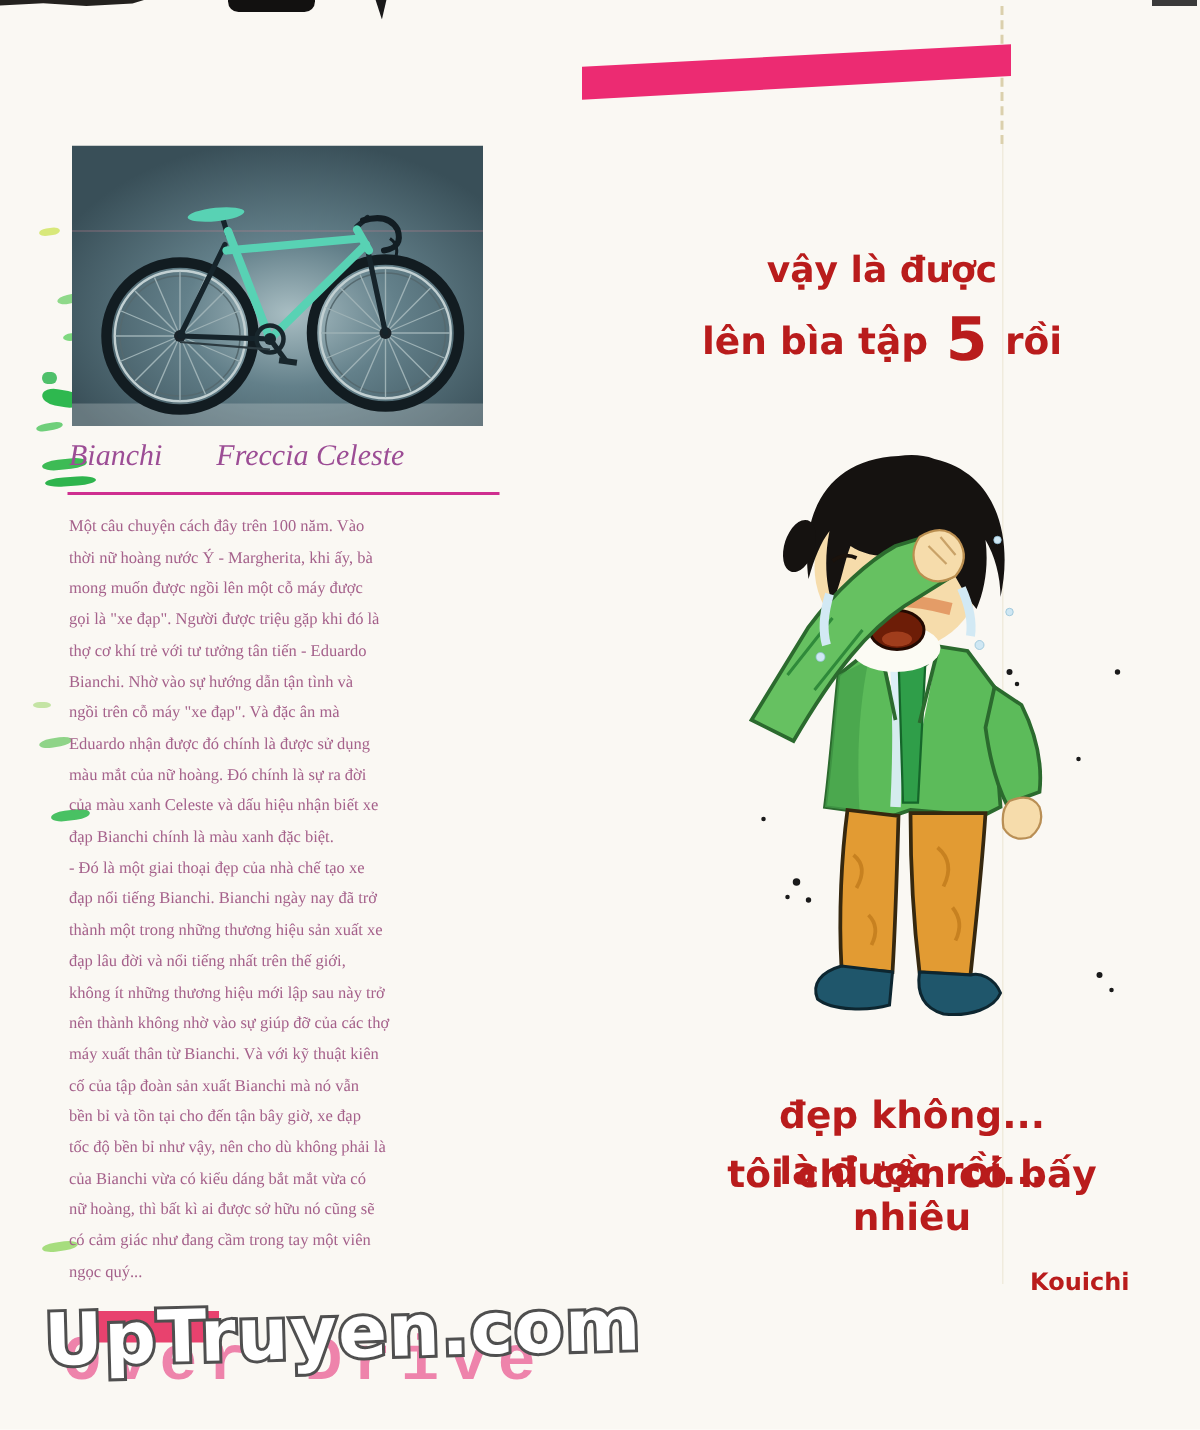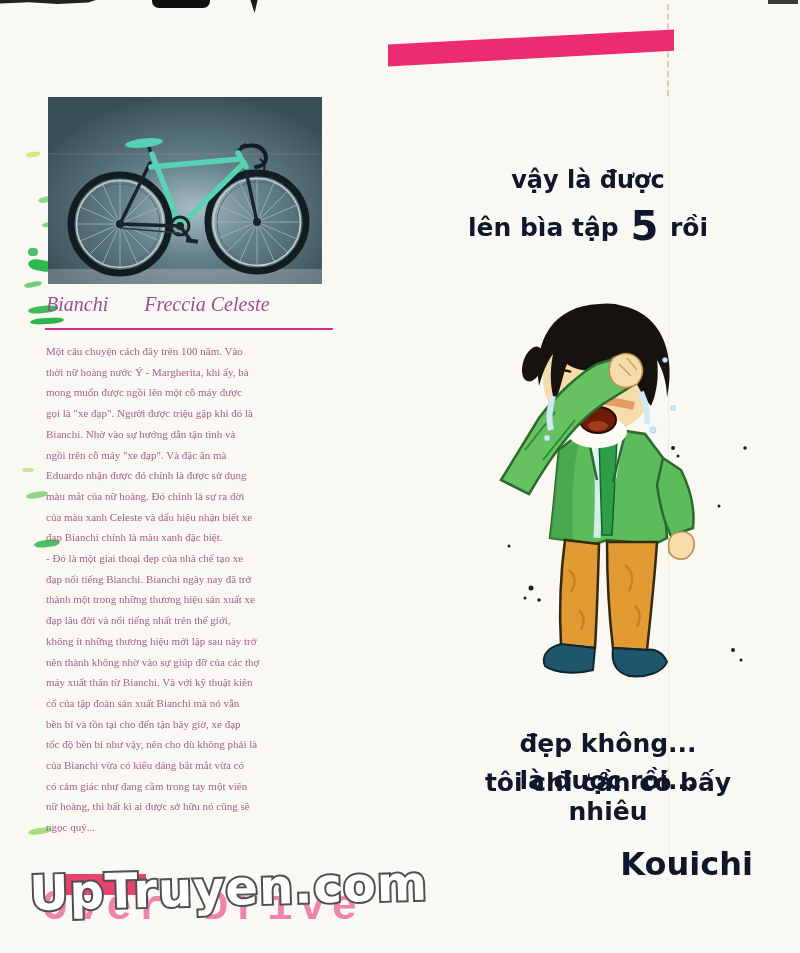--- a/index.html
+++ b/index.html
@@ -24,28 +24,28 @@
   }
   .title-underline{position:absolute;left:45px;top:328px;width:288px;height:2px;background:#cf2f90;}
   .article{
     position:absolute;left:46px;top:341px;width:296px;
     font-family:"Liberation Serif",serif;font-size:11px;line-height:20.7px;color:#a5618b;
   }
   .article-line{white-space:nowrap;}
   
   .banner{position:absolute;left:388px;top:26px;width:286px;height:44px;background:#ec2b72;
     clip-path:polygon(0 42%,100% 8%,100% 56%,0 92%);}
-  .cap{position:absolute;color:#0f172a;font-family:"DejaVu Sans",sans-serif;font-weight:700;text-align:center;}
+  .cap{position:absolute;color:#b91c1c;font-family:"DejaVu Sans",sans-serif;font-weight:700;text-align:center;}
   .cap-top-1{left:473px;top:166px;width:230px;font-size:24px;}
   .cap-top-2{left:448px;top:213px;width:280px;font-size:25px;}
   .big-num{font-size:40px;line-height:25px;vertical-align:-4px;padding:0 3px;}
   .cap-bot-1{left:448px;top:729px;width:320px;font-size:25px;}
   .cap-bot-2{left:443px;top:768px;width:330px;font-size:25px;}
   .cap-bot-3{left:448px;top:766px;width:320px;font-size:25px;}
-  .cap-sig{left:448px;top:845px;width:320px;font-size:32px;text-align:right;padding-right:15px;box-sizing:border-box;}
+  .cap-sig{left:448px;top:845px;width:320px;font-size:16px;text-align:right;padding-right:15px;box-sizing:border-box;}
   .illustration{position:absolute;left:495px;top:300px;width:280px;height:390px;}
   
   .footer-rect{position:absolute;left:57px;top:874px;width:89px;height:21px;background:#e8426e;}
   .logo-text{
     position:absolute;left:42px;top:884px;font-family:Liberation Mono, monospace;font-weight:700;
     font-size:42px;color:#ec6f9f;letter-spacing:7px;opacity:.85;
   }
   .watermark-svg{position:absolute;left:22px;top:852px;width:430px;height:86px;}
 </style>
 </head>
@@ -149,39 +149,40 @@
     <span>Bianchi</span>
     <span>Freccia Celeste</span>
   </div>
   <div class="title-underline"></div>
 
   <div class="article">
       <div class="article-line">Một câu chuyện cách đây trên 100 năm. Vào</div>
       <div class="article-line">thời nữ hoàng nước Ý - Margherita, khi ấy, bà</div>
       <div class="article-line">mong muốn được ngồi lên một cỗ máy được</div>
       <div class="article-line">gọi là "xe đạp". Người được triệu gặp khi đó là</div>
+      <div class="article-line">thợ cơ khí trẻ với tư tưởng tân tiến - Eduardo</div>
       <div class="article-line">Bianchi. Nhờ vào sự hướng dẫn tận tình và</div>
       <div class="article-line">ngồi trên cỗ máy "xe đạp". Và đặc ân mà</div>
       <div class="article-line">Eduardo nhận được đó chính là được sử dụng</div>
       <div class="article-line">màu mắt của nữ hoàng. Đó chính là sự ra đời</div>
       <div class="article-line">của màu xanh Celeste và dấu hiệu nhận biết xe</div>
       <div class="article-line">đạp Bianchi chính là màu xanh đặc biệt.</div>
       <div class="article-line">- Đó là một giai thoại đẹp của nhà chế tạo xe</div>
       <div class="article-line">đạp nổi tiếng Bianchi. Bianchi ngày nay đã trở</div>
       <div class="article-line">thành một trong những thương hiệu sản xuất xe</div>
       <div class="article-line">đạp lâu đời và nổi tiếng nhất trên thế giới,</div>
       <div class="article-line">không ít những thương hiệu mới lập sau này trở</div>
       <div class="article-line">nên thành không nhờ vào sự giúp đỡ của các thợ</div>
       <div class="article-line">máy xuất thân từ Bianchi. Và với kỹ thuật kiên</div>
       <div class="article-line">cố của tập đoàn sản xuất Bianchi mà nó vẫn</div>
       <div class="article-line">bền bỉ và tồn tại cho đến tận bây giờ, xe đạp</div>
       <div class="article-line">tốc độ bền bỉ như vậy, nên cho dù không phải là</div>
       <div class="article-line">của Bianchi vừa có kiểu dáng bắt mắt vừa có</div>
+      <div class="article-line">nữ hoàng, thì bất kì ai được sở hữu nó cũng sẽ</div>
       <div class="article-line">có cảm giác như đang cầm trong tay một viên</div>
-      <div class="article-line">nữ hoàng, thì bất kì ai được sở hữu nó cũng sẽ</div>
       <div class="article-line">ngọc quý...</div>
     </div>
 
   <div class="banner"></div>
 
   <div class="cap cap-top-1">vậy là được</div>
   <div class="cap cap-top-2">
     <span>lên bìa tập</span>
     <span class="big-num">5</span>
     <span>rồi</span>

